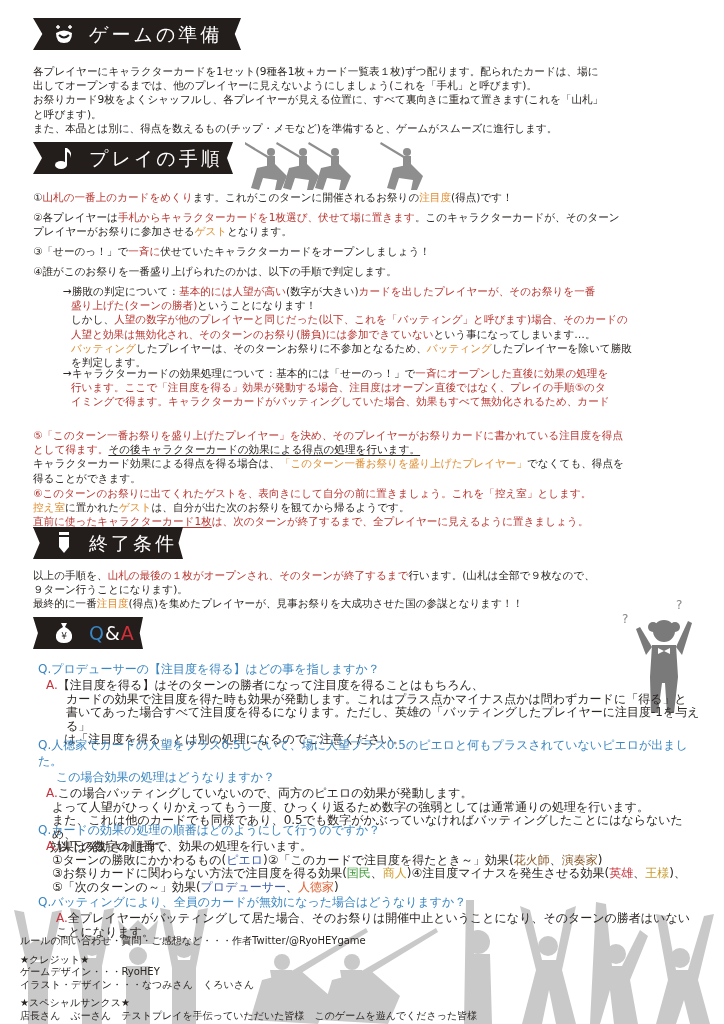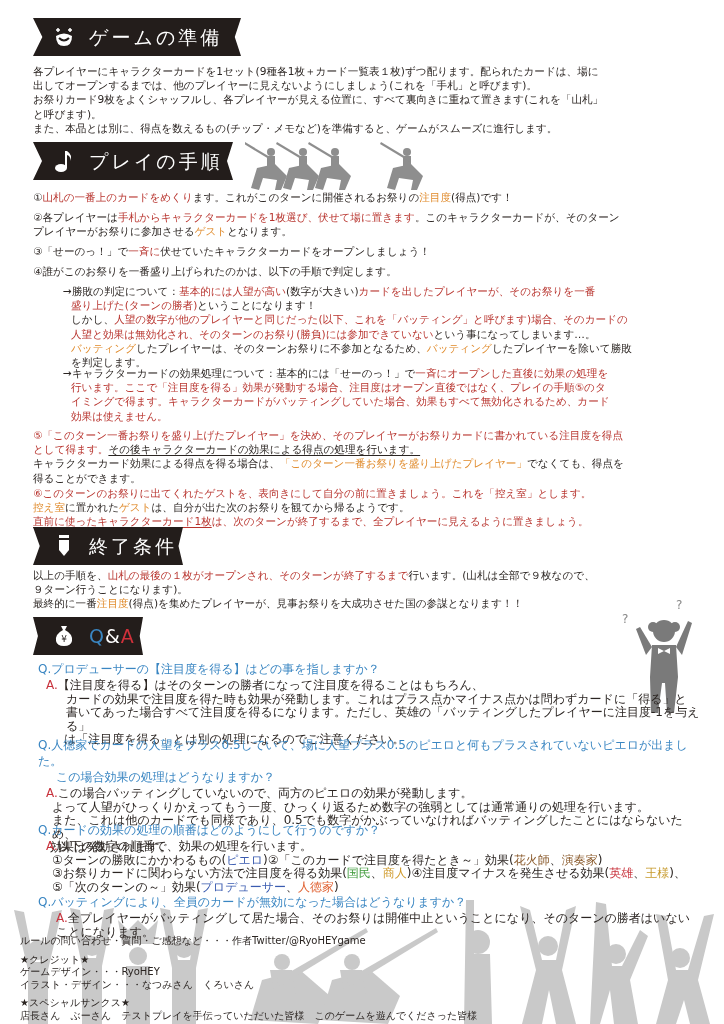--- a/index.html
+++ b/index.html
@@ -4,21 +4,21 @@
 <style>
   html, body { margin:0; padding:0; }
   body {
     width:724px; height:1024px; overflow:hidden; position:relative;
     background:#ffffff; color:#2b2522;
     font-family:"DejaVu Sans", "Liberation Sans", sans-serif;
     font-size:10.6px; line-height:14.2px;
   }
   .abs { position:absolute; }
   .banner {
-    position:absolute; left:33px; height:38px; background:#231d1b;
+    position:absolute; left:33px; height:32px; background:#231d1b;
     color:#fff; display:flex; align-items:center;
     clip-path: polygon(0 0, 100% 0, 97% 50%, 100% 100%, 0 100%, 4.5% 50%);
   }
   .banner .b-icon { width:22px; height:22px; margin-left:20px; margin-right:14px; display:flex; align-items:center; justify-content:center; }
   .banner .b-title { font-size:19px; letter-spacing:3px; font-weight:normal; }
   .para { position:absolute; left:33px; right:22px; }
   .red { color:#b8342e; }
   .orange { color:#e08a2a; }
   .brown { color:#8a5a2b; }
   .green { color:#3f9a3a; }
@@ -153,21 +153,20 @@
   <div style="padding-left:8px;"><span>しかし、</span><span class="red">人望の数字が他のプレイヤーと同じだった</span><span class="red">(以下、これを「バッティング」と呼びます)</span><span class="red">場合、そのカードの</span></div>
   <div style="padding-left:8px;"><span class="red">人望と効果は無効化され、そのターンのお祭り</span><span class="red">(勝負)</span><span class="red">には参加できていない</span><span>という事になってしまいます…。</span></div>
   <div style="padding-left:8px;"><span class="orange">バッティング</span><span>したプレイヤーは、そのターンお祭りに不参加となるため、</span><span class="orange">バッティング</span><span>したプレイヤーを除いて勝敗</span></div>
   <div style="padding-left:8px;"><span>を判定します。</span></div>
 </div>
 
 <div class="para" style="top:366px;left:63px;">
   <div><span>→キャラクターカードの効果処理について：基本的には「せーのっ！」で</span><span class="red">一斉にオープンした直後に効果の処理を</span></div>
   <div class="red" style="padding-left:8px;">行います。ここで「注目度を得る」効果が発動する場合、注目度はオープン直後ではなく、プレイの手順⑤のタ</div>
   <div class="red" style="padding-left:8px;">イミングで得ます。キャラクターカードがバッティングしていた場合、効果もすべて無効化されるため、カード</div>
-  <div class="red" style="padding-left:8px;">効果は使えません。</div>
 </div>
 
 <div class="para" style="top:428px;">
   <div class="red">⑤「このターン一番お祭りを盛り上げたプレイヤー」を決め、そのプレイヤーがお祭りカードに書かれている注目度を得点</div>
   <div><span class="red">として得ます。</span><span class="ul">その後キャラクターカードの効果による得点の処理を行います。</span></div>
   <div><span>キャラクターカード効果による得点を得る場合は、</span><span class="orange">「このターン一番お祭りを盛り上げたプレイヤー」</span><span>でなくても、得点を</span></div>
   <div>得ることができます。</div>
 </div>
 
 <div class="para" style="top:486px;">

